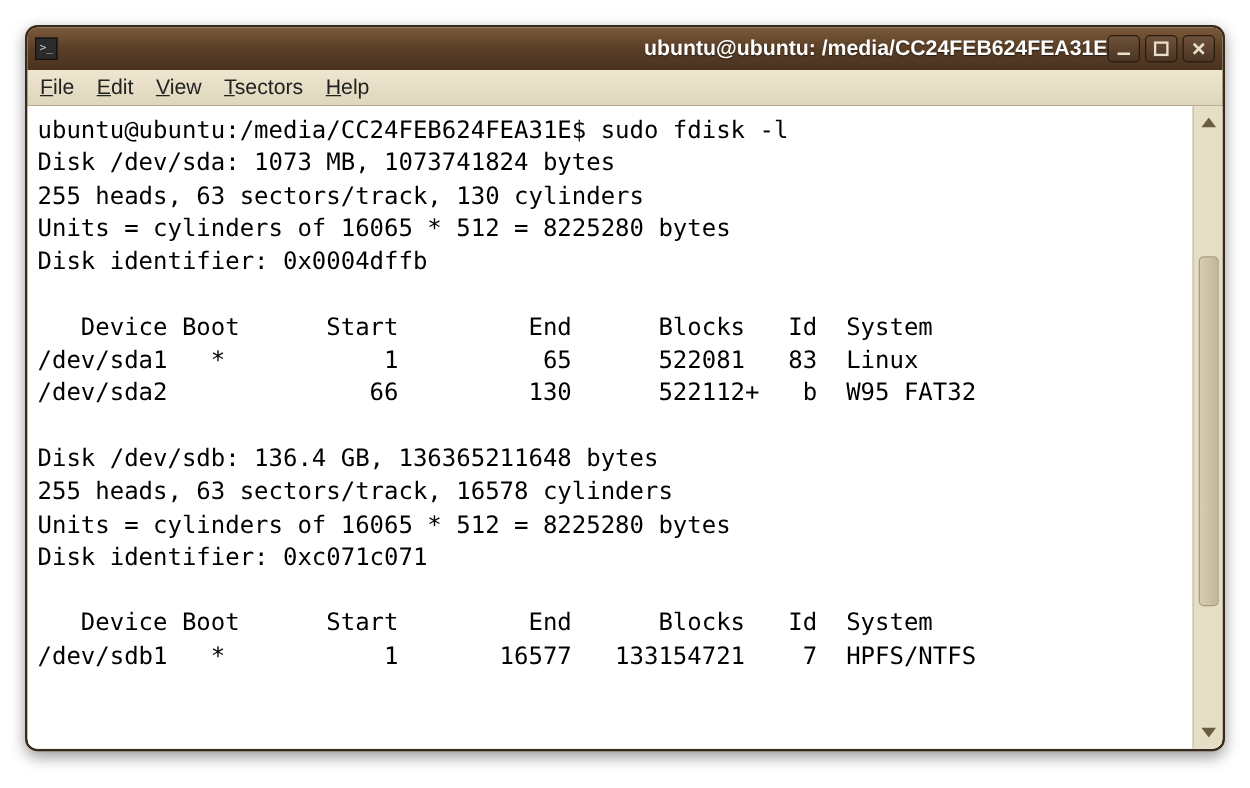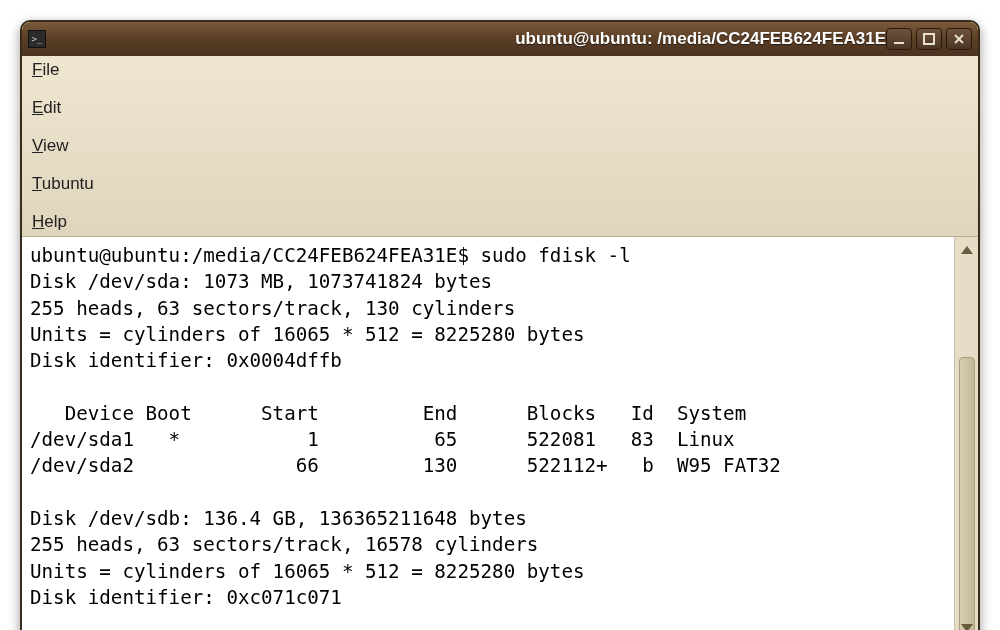--- a/index.html
+++ b/index.html
@@ -65,41 +65,40 @@
   }
   .win-btn svg { display: block; }
   .menubar {
     background: linear-gradient(to bottom, #efe6d0, #dfd5bd);
     border-bottom: 1px solid #b8ad93;
     padding: 4px 10px;
     display: flex;
     gap: 18px;
     font-size: 17px;
     color: #222;
-    flex-direction: column;
   }
   .menu-item {
     cursor: pointer;
   }
   .menu-item .u { text-decoration: underline; }
   .terminal-wrap {
     display: flex;
     background: #fff;
   }
   .terminal {
     flex: 1;
     background: #fff;
     color: #000;
     font-family: "DejaVu Sans Mono","Liberation Mono","Courier New",monospace;
     font-size: 19.2px;
     line-height: 1.37;
     padding: 6px 8px 8px 8px;
     white-space: pre;
     overflow: hidden;
-    height: 404px;
+    height: 514px;
   }
   .scrollbar {
     width: 24px;
     background: #e6ddc6;
     border-left: 1px solid #c8bfa6;
     position: relative;
   }
   .scroll-arrow {
     position: absolute;
     left: 3px;
@@ -150,21 +149,21 @@
             <line x1="10" y1="2" x2="2" y2="10" stroke="#e8e0cc" stroke-width="2"></line>
           </svg>
       </div>
     </div>
   </div>
 
   <div class="menubar">
     <span class="menu-item"><span class="u">F</span><span>ile</span></span>
     <span class="menu-item"><span class="u">E</span><span>dit</span></span>
     <span class="menu-item"><span class="u">V</span><span>iew</span></span>
-    <span class="menu-item"><span class="u">T</span><span>ubuntu</span></span>
+    <span class="menu-item"><span class="u">T</span><span>sectors</span></span>
     <span class="menu-item"><span class="u">H</span><span>elp</span></span>
   </div>
 
   <div class="terminal-wrap">
     <div class="terminal"><span>ubuntu@ubuntu:/media/CC24FEB624FEA31E$ </span><span>sudo fdisk -l</span><span>
 Disk /dev/sda: 1073 MB, 1073741824 bytes
 255 heads, 63 sectors/track, 130 cylinders
 Units = cylinders of 16065 * 512 = 8225280 bytes
 Disk identifier: 0x0004dffb
 

